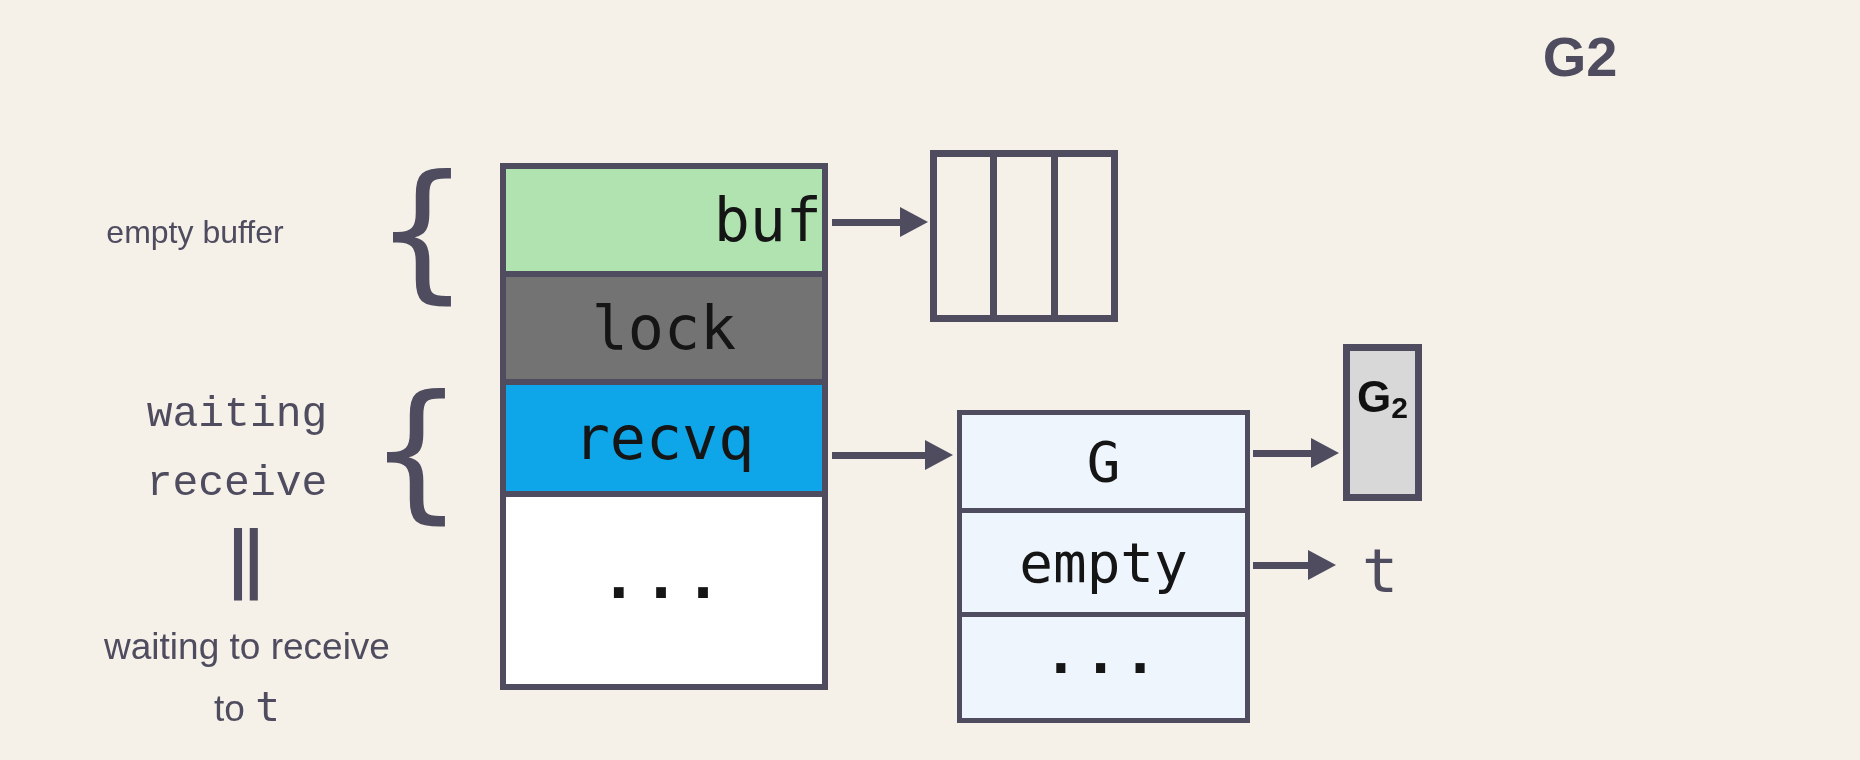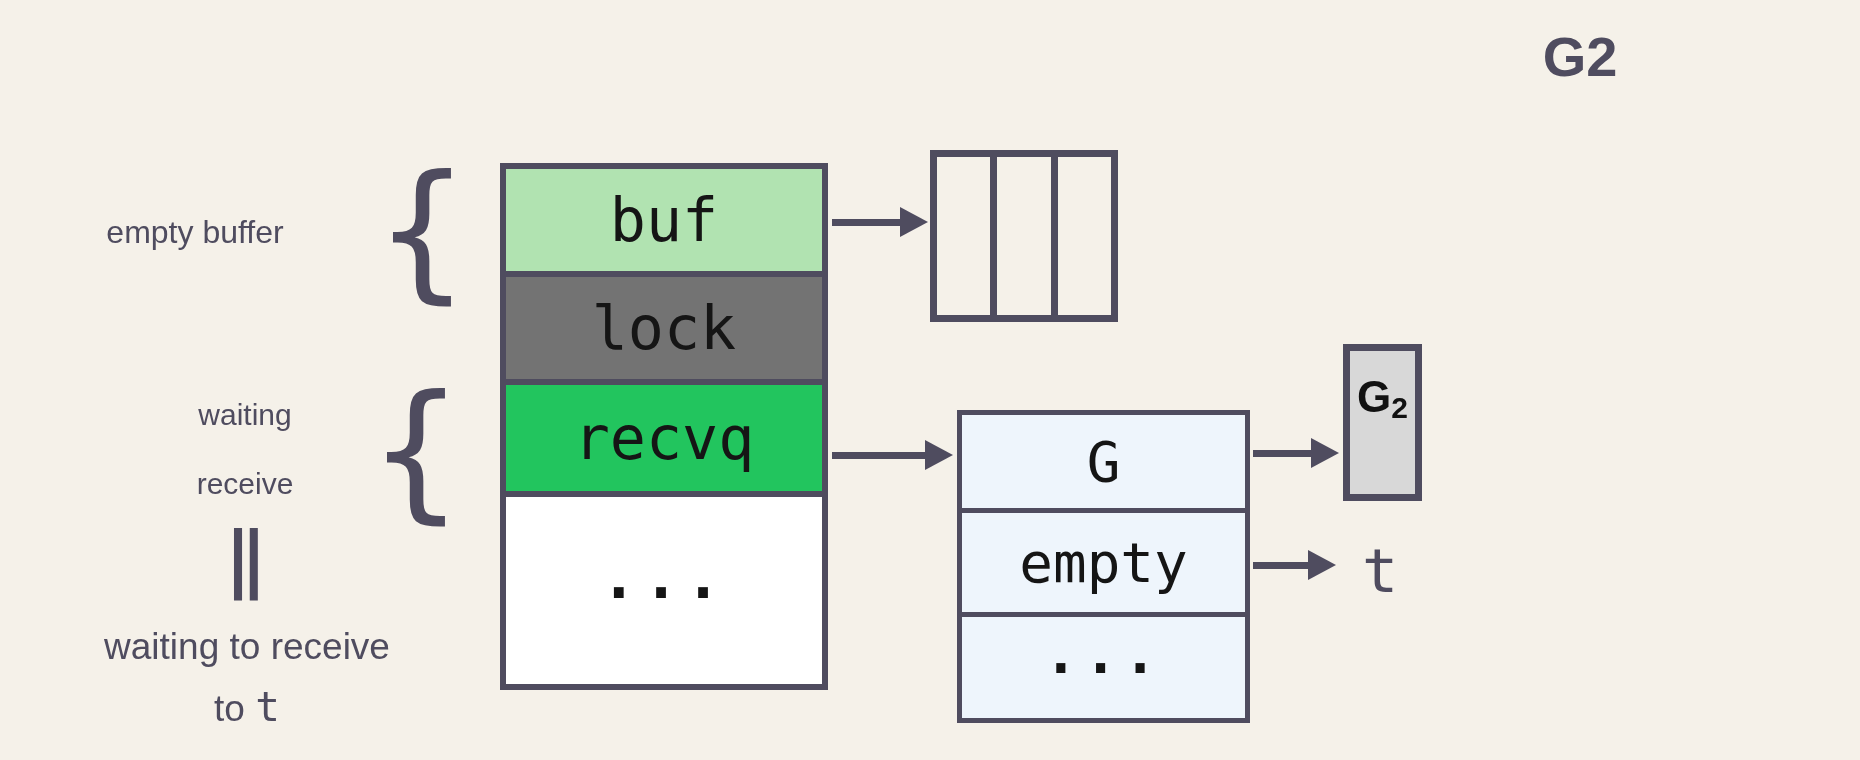--- a/index.html
+++ b/index.html
@@ -7,21 +7,21 @@
     position:relative; width:1860px; height:760px;
     background:#f5f1e9; overflow:hidden;
     font-family:"Liberation Sans", sans-serif;
     color:#4f4c5f;
   }
   .abs { position:absolute; }
 
   
   .lbl { color:#4f4c5f; text-align:center; }
   .lbl-empty   { left:10px;  top:206px; width:370px; font-size:32px; line-height:52px; }
-  .lbl-wait    { left:60px;  top:380px; width:370px; font-size:30px; line-height:69px; }
+  .lbl-wait    { left:52px;  top:380px; width:370px; font-size:43px; line-height:69px;font-family:Liberation Mono, monospace; }
   .lbl-equiv   { left:146px; top:516px; width:200px; font-size:100px; line-height:100px; font-weight:normal; }
   .lbl-note    { left:52px;  top:616px; width:390px; font-size:37px; line-height:61px; }
   .lbl-note .mono-t { font-family:"DejaVu Sans Mono", monospace; font-size:41px; }
 
   .brace {
     color:#4f4c5f; font-family:"DejaVu Sans", sans-serif;
     font-size:150px; line-height:150px; width:60px; text-align:center;
     display:flex; align-items:center; justify-content:center;
   }
   .brace1 { left:392px; top:155px; height:150px; }
@@ -125,27 +125,27 @@
   <div class="abs brace brace2">{</div>
 
   <div class="abs lbl lbl-equiv">‖</div>
 
   <div class="abs lbl lbl-note">
     <div>waiting to receive</div>
     <div><span>to </span><span class="mono-t">t</span></div>
   </div>
 
   <div class="abs hchan">
-    <div class="hchan-row r1" style="background: rgb(177, 227, 177);">
+    <div class="hchan-row r1" style="background: rgb(177, 227, 177); justify-content: flex-end;">
       <span class="field-label">buf</span>
     </div>
     <div class="hchan-row r2" style="background: #737373;">
       <span class="field-label">lock</span>
     </div>
-    <div class="hchan-row r3" style="background: #22c55e;">
+    <div class="hchan-row r3" style="background: #0ea5e9;">
       <span class="field-label">recvq</span>
     </div>
     <div class="hchan-row r4" style="background: rgb(255, 255, 255);">
       <span class="field-label dots">...</span>
     </div>
   </div>
 
   <div class="abs arrow arrow-buf">
     <div class="shaft"></div>
     <div class="head"></div>

